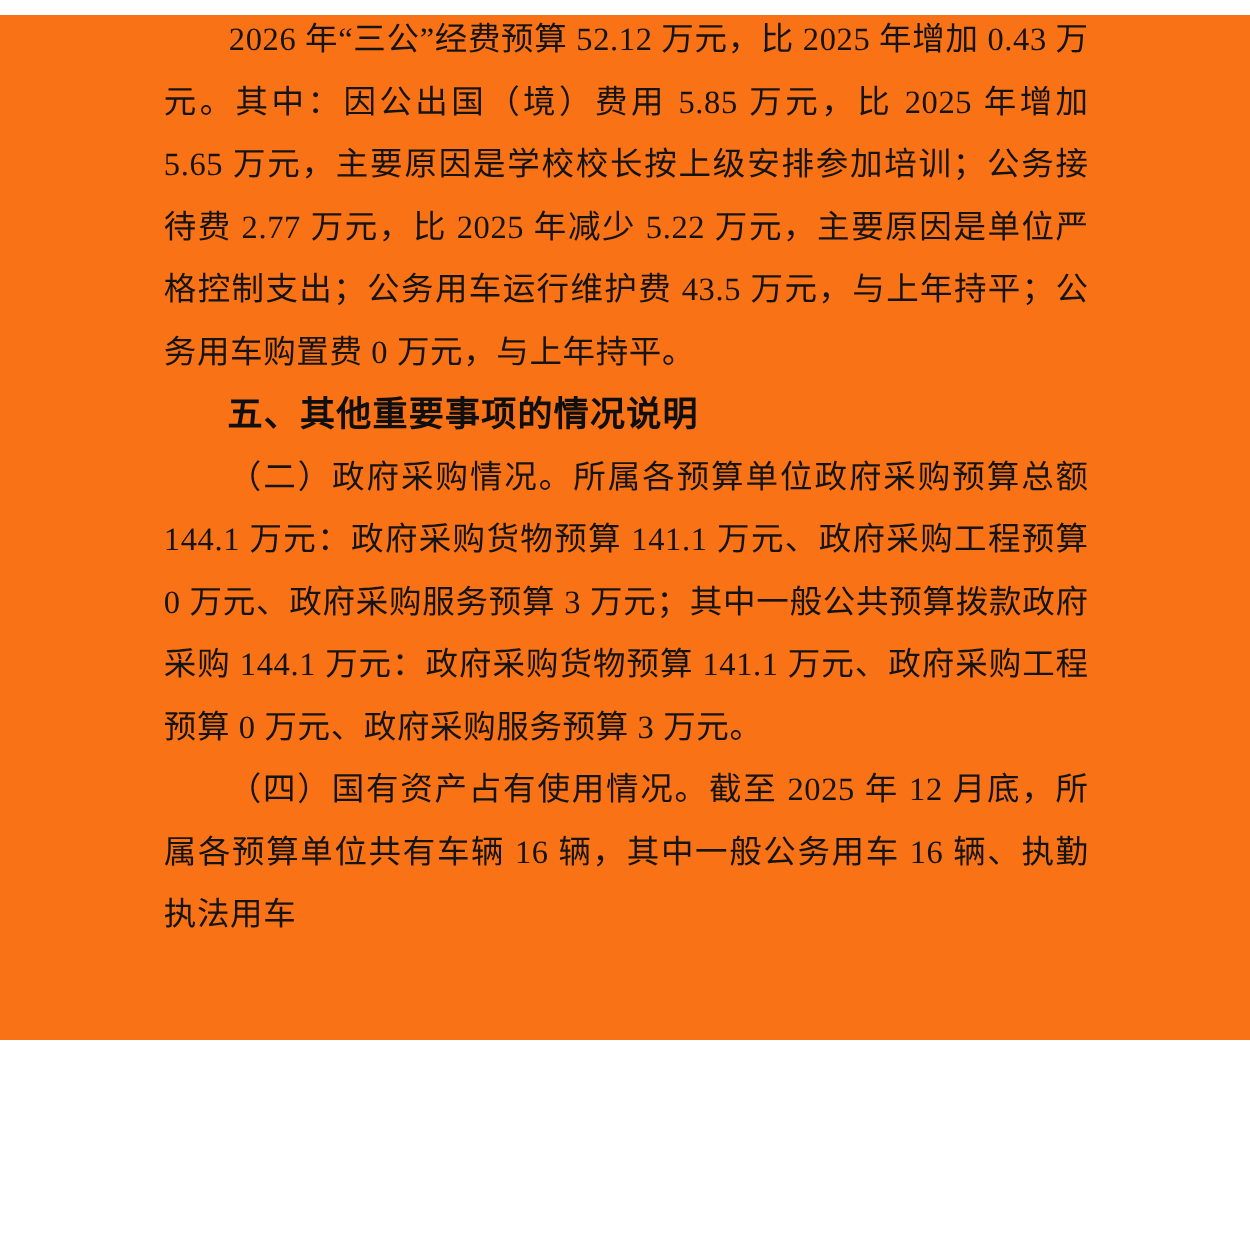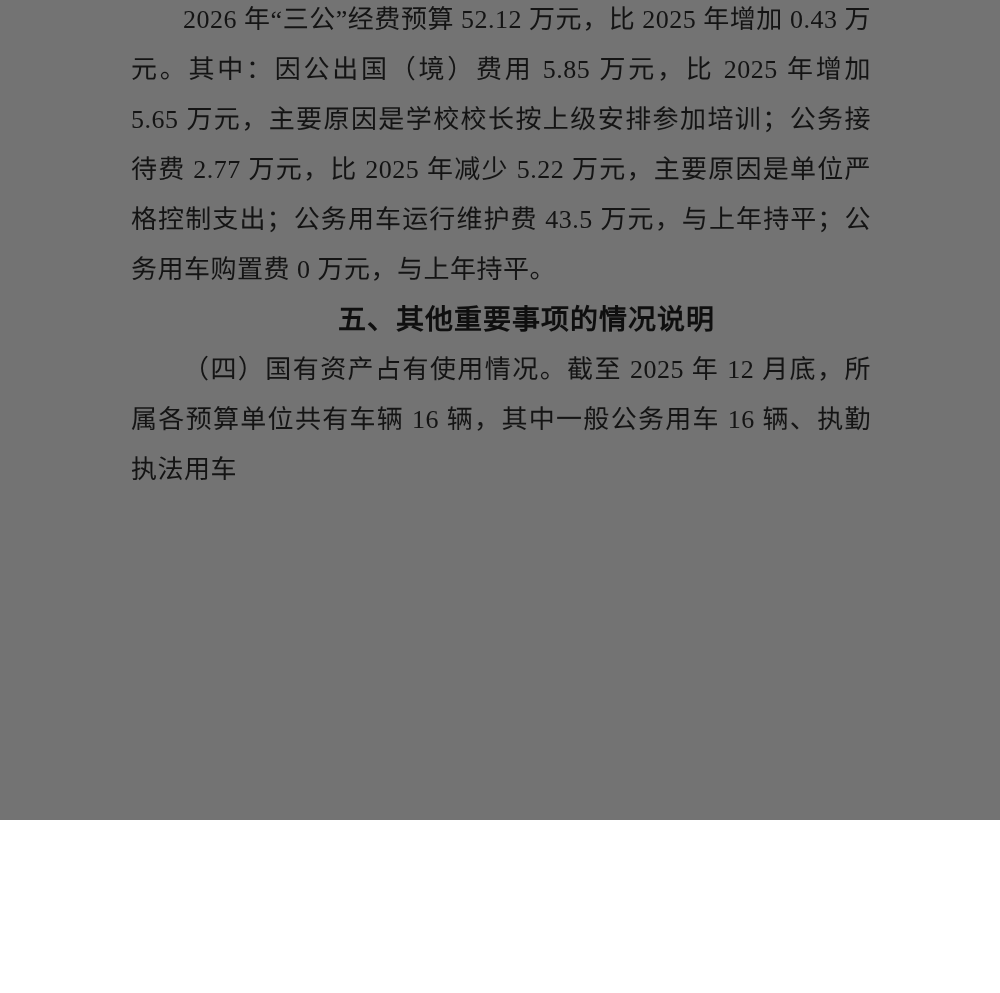--- a/index.html
+++ b/index.html
@@ -4,22 +4,23 @@
 <style>
   html, body {
     margin: 0;
     padding: 0;
     background: #ffffff;
   }
   .page {
     position: relative;
     width: 1000px;
     height: 820px;
-    background: #737373;
+    background: #f97316;
     overflow: hidden;
+    margin-top: 12px;
   }
   .text-block {
     position: absolute;
     left: 131px;
     top: -5px;
     width: 740px;
   }
   .body-para {
     margin: 0;
     font-family: "Liberation Serif", "DejaVu Serif", serif;
@@ -31,27 +32,28 @@
     text-indent: 2em;
     letter-spacing: 0.5px;
   }
   .section-heading {
     margin: 0;
     font-family: "Liberation Sans", "DejaVu Sans", sans-serif;
     font-weight: 700;
     font-size: 28px;
     line-height: 50px;
     color: #0f0f0f;
-    text-align: center;
+    text-align: left;
     text-indent: 1.82em;
     letter-spacing: 1px;
   }
 </style>
 </head>
 <body>
 
 <div class="page">
   <div class="text-block">
     <p class="body-para">2026 年“三公”经费预算 52.12 万元，比 2025 年增加 0.43 万元。其中：因公出国（境）费用 5.85 万元，比 2025 年增加 5.65 万元，主要原因是学校校长按上级安排参加培训；公务接待费 2.77 万元，比 2025 年减少 5.22 万元，主要原因是单位严格控制支出；公务用车运行维护费 43.5 万元，与上年持平；公务用车购置费 0 万元，与上年持平。</p>
     <h2 class="section-heading">五、其他重要事项的情况说明</h2>
+    <p class="body-para">（二）政府采购情况。所属各预算单位政府采购预算总额 144.1 万元：政府采购货物预算 141.1 万元、政府采购工程预算 0 万元、政府采购服务预算 3 万元；其中一般公共预算拨款政府采购 144.1 万元：政府采购货物预算 141.1 万元、政府采购工程预算 0 万元、政府采购服务预算 3 万元。</p>
     <p class="body-para">（四）国有资产占有使用情况。截至 2025 年 12 月底，所属各预算单位共有车辆 16 辆，其中一般公务用车 16 辆、执勤执法用车</p>
   </div>
 </div>
 
 </body></html>

